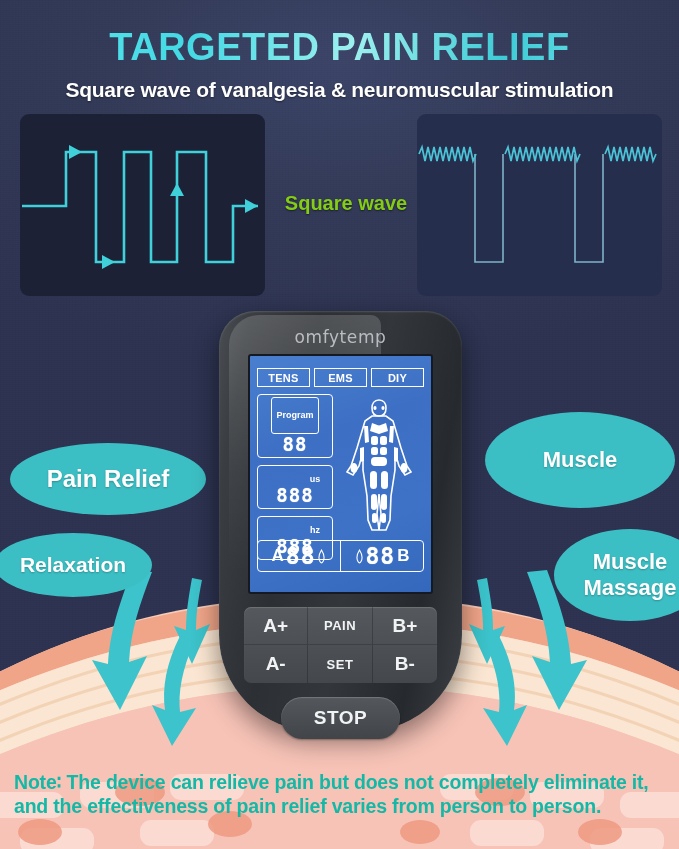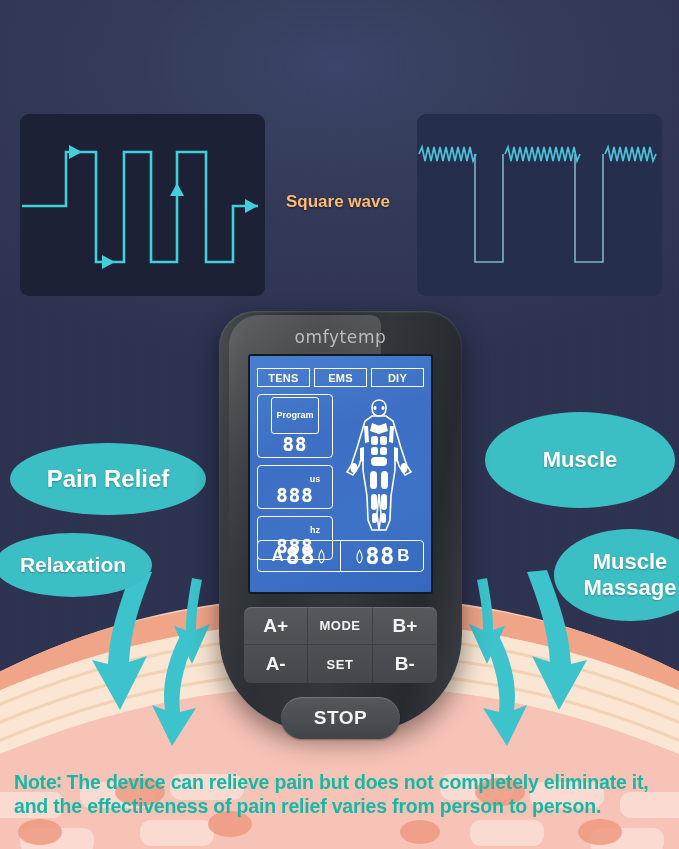--- a/index.html
+++ b/index.html
@@ -46,23 +46,23 @@
   .wave-panel {
     position: absolute; top: 114px;
     border-radius: 9px;
     overflow: hidden;
   }
   .wave-left  { left: 20px;  width: 245px; height: 182px; background: #1c2136; }
   .wave-right { left: 417px; width: 245px; height: 182px; background: #262e4d; }
   .wave-panel svg { display: block; width: 100%; height: 100%; }
 
   .wave-label {
-    position: absolute; top: 192px; left: 268px; width: 140px;
-    text-align: center; color: #fdba74;
-    font-size: 17px; font-weight: bold;
+    position: absolute; top: 192px; left: 276px; width: 140px;
+    text-align: center; color: #84cc16;
+    font-size: 20px; font-weight: bold;
     text-shadow: 0 1px 2px rgba(0,0,0,.5);
   }
 
   
   .skin { position: absolute; left: -20px; top: 596px; width: 719px; height: 253px; }
   .skin svg { display: block; width: 100%; height: 100%; }
 
   
   .arrows { position: absolute; left: 0; top: 560px; width: 679px; height: 230px; pointer-events: none; }
   .arrows svg { display: block; width: 100%; height: 100%; overflow: visible; }
@@ -209,20 +209,22 @@
 </style>
 </head>
 <body>
 
 <div class="stage">
 
   <div class="bg-navy">
     <div class="bg-grain"></div>
   </div>
 
+  <div class="headline">TARGETED PAIN RELIEF</div>
+  <div class="subhead">Square wave of vanalgesia &amp; neuromuscular stimulation</div>
 
   <div class="wave-panel wave-left">
     <svg viewBox="0 0 245 182">
       <g fill="none" stroke="#3fd0da" stroke-width="2.6" stroke-linejoin="miter">
         <path d="M2,92 L46,92 L46,38 L76,38 L76,148 L104,148 L104,38 L131,38 L131,148 L157,148 L157,38 L186,38 L186,148 L213,148 L213,92 L238,92"></path>
       </g>
       <g fill="#3fd0da">
         <path d="M49,31 l13,7 -13,7 z"></path>
         <path d="M82,141 l13,7 -13,7 z"></path>
         <path d="M157,82 l7,-13 7,13 z" transform="translate(-7,0)"></path>
@@ -388,21 +390,21 @@
             <path d="M4.5,1 C7,5 8,9 6,12.5 C5,14.3 4,14.3 3,12.5 C1,9 2,5 4.5,1 Z" fill="none" stroke="#fff" stroke-width="1.1"></path>
           </svg>
           <span class="seg ab-val">88</span>
           <span class="ab-letter">B</span>
         </div>
       </div>
     </div>
 
     <div class="keypad">
       <div class="key k-big">A+</div>
-      <div class="key k-sm">MODE</div>
+      <div class="key k-sm">PAIN</div>
       <div class="key k-big">B+</div>
       <div class="key k-big">A-</div>
       <div class="key k-sm">SET</div>
       <div class="key k-big">B-</div>
     </div>
 
     <div class="stop-btn">STOP</div>
   </div>
 
   <div class="note">Note∶ The device can relieve pain but does not completely eliminate  it, and the effectiveness of pain relief varies from person to person.</div>

